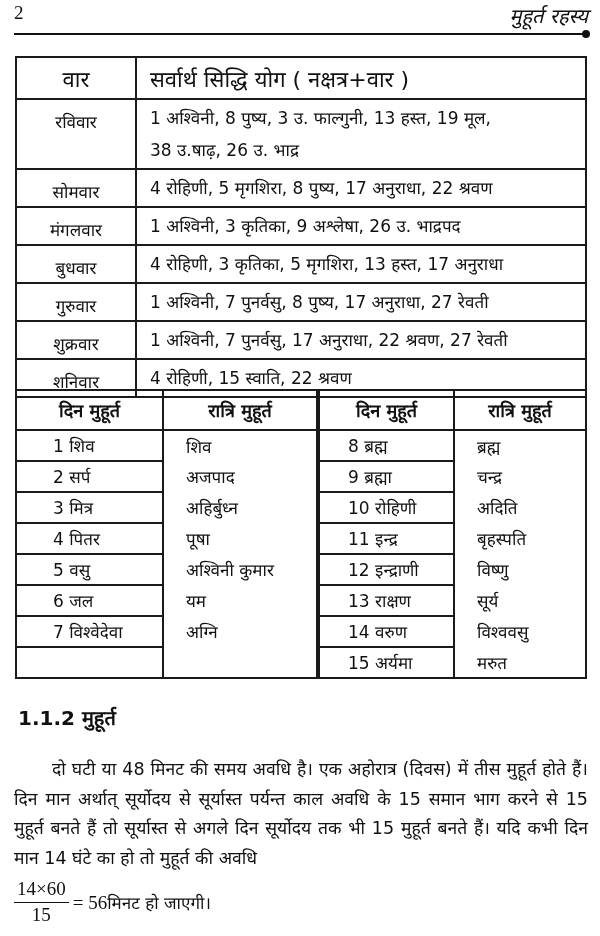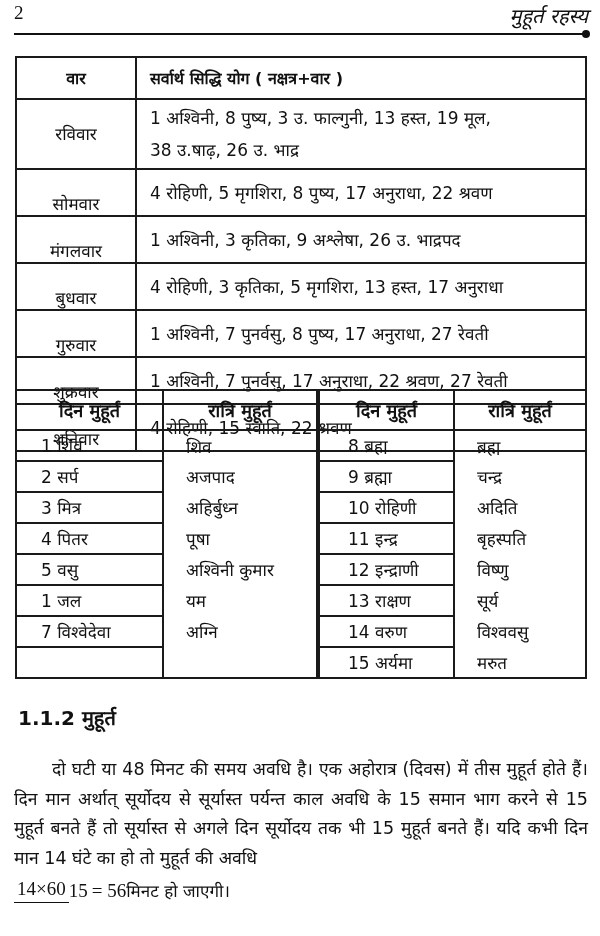--- a/index.html
+++ b/index.html
@@ -12,45 +12,45 @@
   #page-num { left:14px; top:2px; font-size:19px; font-family:"Liberation Serif", serif; }
   #running-title { right:12px; top:2px; font-size:20px; font-style:italic; font-family:"DejaVu Sans", sans-serif; }
   #header-rule { left:14px; top:33px; width:574px; height:2px; background:#111; }
   #header-dot { left:582px; top:30px; width:8px; height:8px; border-radius:50%; background:#111; }
 
   table { border-collapse:collapse; position:absolute; }
   td, th { border:2px solid #1a1a1a; padding:0; font-weight:normal; }
 
   
   #yoga-table { left:15px; top:56px; width:572px; font-family:"DejaVu Sans", sans-serif; font-size:17px; }
-  #yoga-table th { height:40px; font-weight:bold; font-size:16px; }
+  #yoga-table th { height:40px; font-weight:normal; font-size:22px; }
   #yoga-table th.c1 { width:118px; text-align:center; }
   #yoga-table th.c2 { text-align:left; padding-left:13px; }
-  #yoga-table td.day { text-align:center; vertical-align:top; padding-top:22px; }
+  #yoga-table td.day { text-align:center; vertical-align:top; padding-top:10px; }
   #yoga-table td.val { text-align:left; padding-left:13px; line-height:32px; padding-top:2px; padding-bottom:2px; }
   #yoga-table tr.r { height:34px; }
 
   
   .muh { font-family:"DejaVu Sans", sans-serif; font-size:17px; }
   .muh th { height:38px; font-weight:bold; font-size:18px; text-align:center;margin-left:33px; }
   .muh td { height:29px; }
-  .muh td.dn { text-align:left; padding-left:24px; }
+  .muh td.dn { text-align:left; padding-left:36px; }
   .muh td.rt { border-top:none; border-bottom:none; text-align:left; padding-left:22px; }
   .muh tr.last td.rt { border-bottom:2px solid #1a1a1a; }
   #muh-left { left:15px; top:389px; width:303px; }
   #muh-left th.a { width:145px; }
   #muh-right { left:318px; top:389px; width:269px; }
   #muh-right th.a { width:133px; }
   #muh-right td.dn { padding-left:28px; }
 
   
   #section-heading { left:18px; top:704px; font-size:20px; font-weight:bold; font-family:"DejaVu Sans", sans-serif; }
   #para { left:14px; top:732px; width:574px; font-size:17.5px; line-height:29.5px; text-align:justify; font-family:"DejaVu Sans", sans-serif; text-indent:38px;margin-top:23px; }
   #formula { left:14px; top:878px; font-family:"Liberation Serif", serif; font-size:19px; display:flex; align-items:center; }
-  .frac { display:inline-flex; flex-direction:row; align-items:center; margin-right:4px; }
+  .frac { display:inline-flex; flex-direction:column; align-items:center; margin-right:4px; }
   .frac .num { padding:0 3px 2px 3px; border-bottom:1.5px solid #111; line-height:22px; }
   .frac .den { line-height:24px;text-align:center; }
   #formula-tail { font-family:"DejaVu Sans", sans-serif; font-size:17px; }
 </style>
 </head>
 <body>
 
 <div class="abs" id="page-num">2</div>
 <div class="abs" id="running-title">मुहूर्त रहस्य</div>
 <div class="abs" id="header-rule"></div>
@@ -128,21 +128,21 @@
       </tr>
   <tr>
         <td class="dn">4 पितर</td>
         <td class="rt">पूषा</td>
       </tr>
   <tr>
         <td class="dn">5 वसु</td>
         <td class="rt">अश्विनी कुमार</td>
       </tr>
   <tr>
-        <td class="dn">1 जल</td>
+        <td class="dn">6 जल</td>
         <td class="rt">यम</td>
       </tr>
   <tr>
         <td class="dn">7 विश्वेदेवा</td>
         <td class="rt">अग्नि</td>
       </tr>
   <tr class="last">
         <td class="dn"></td>
         <td class="rt"></td>
       </tr>

